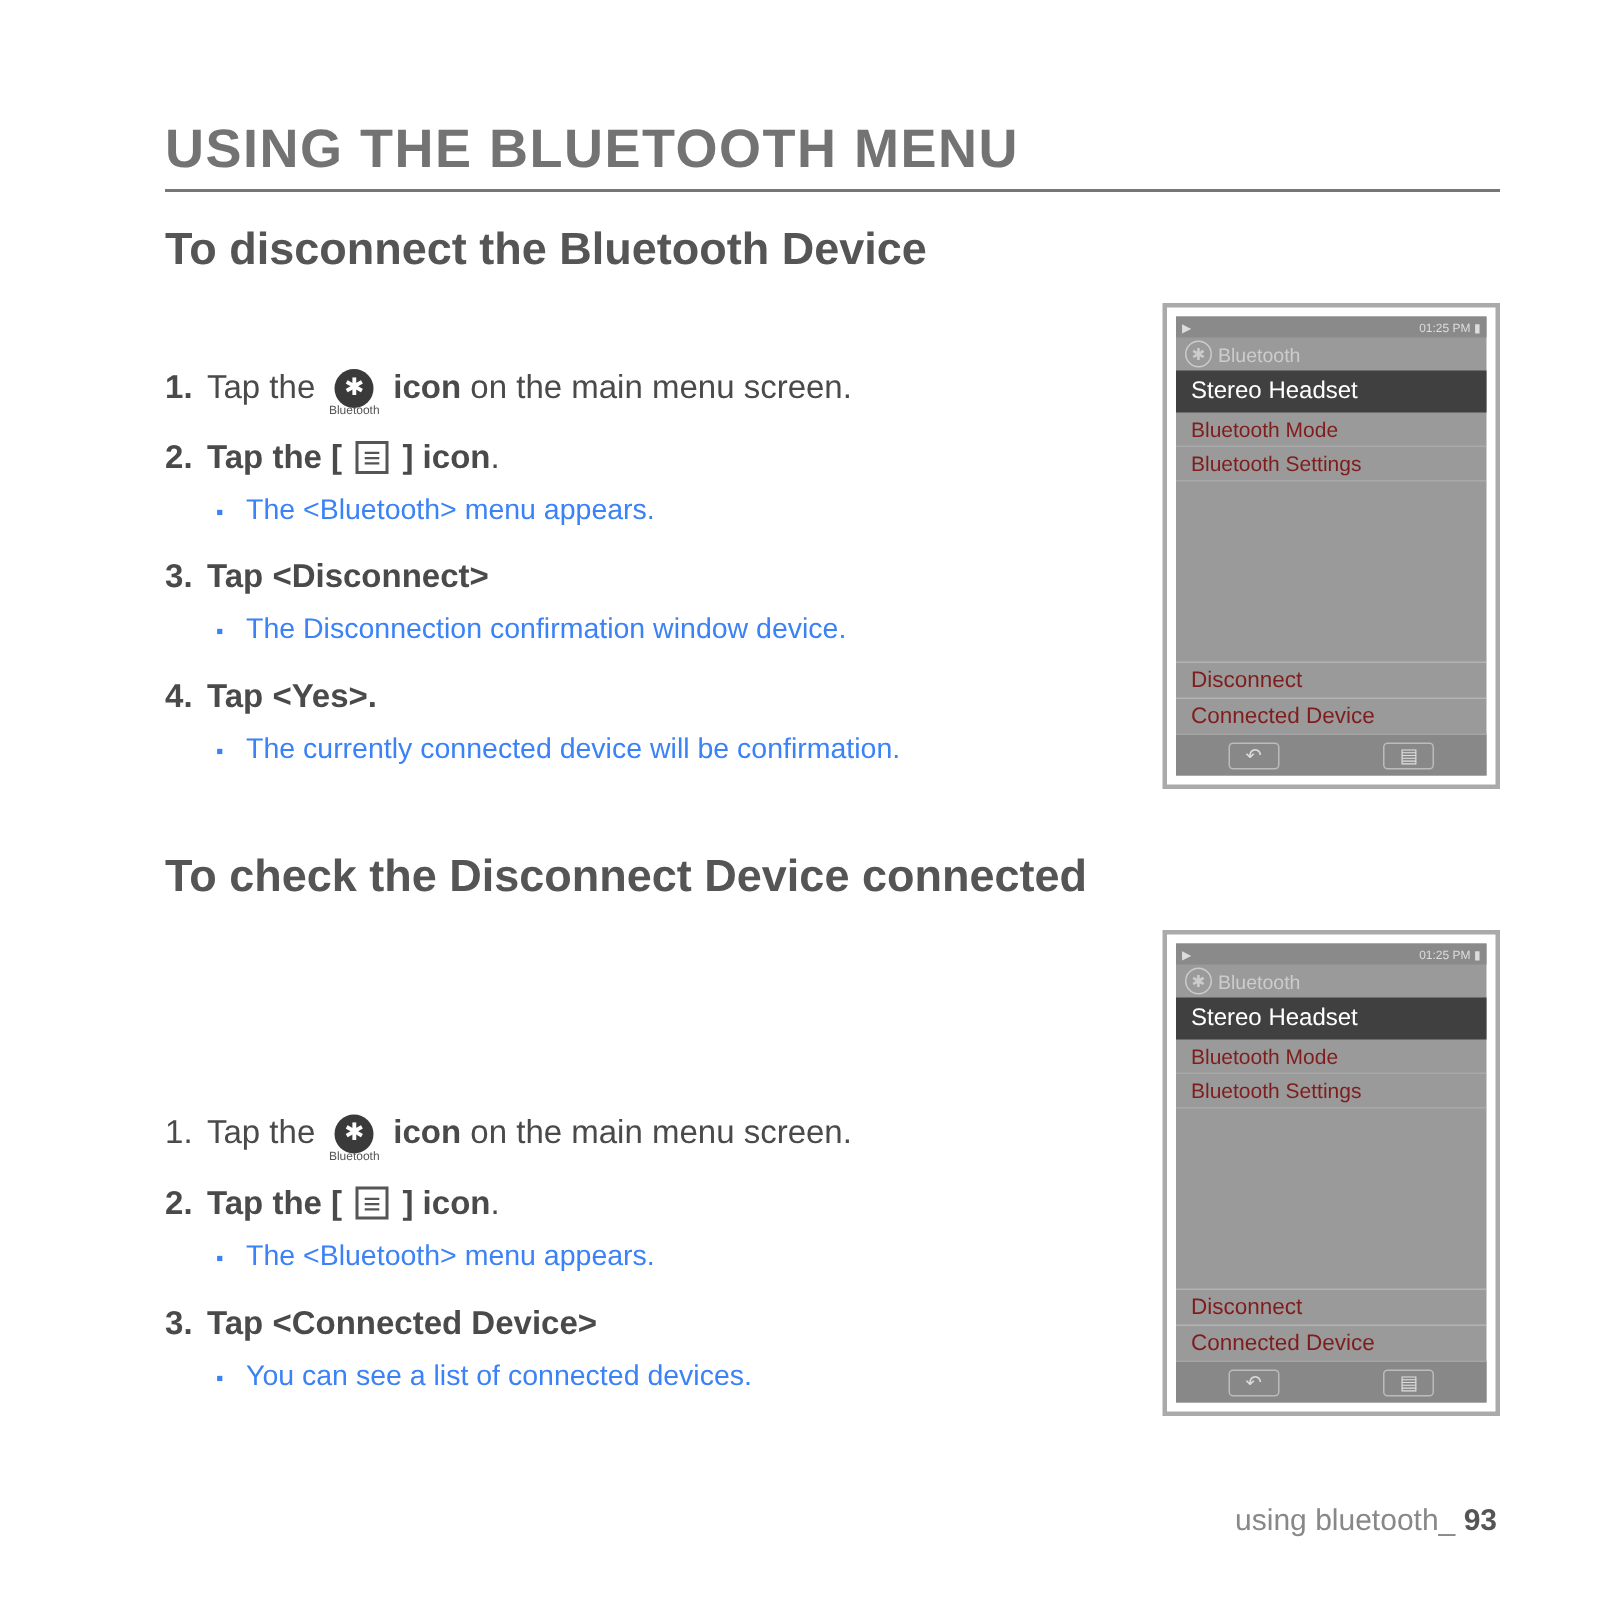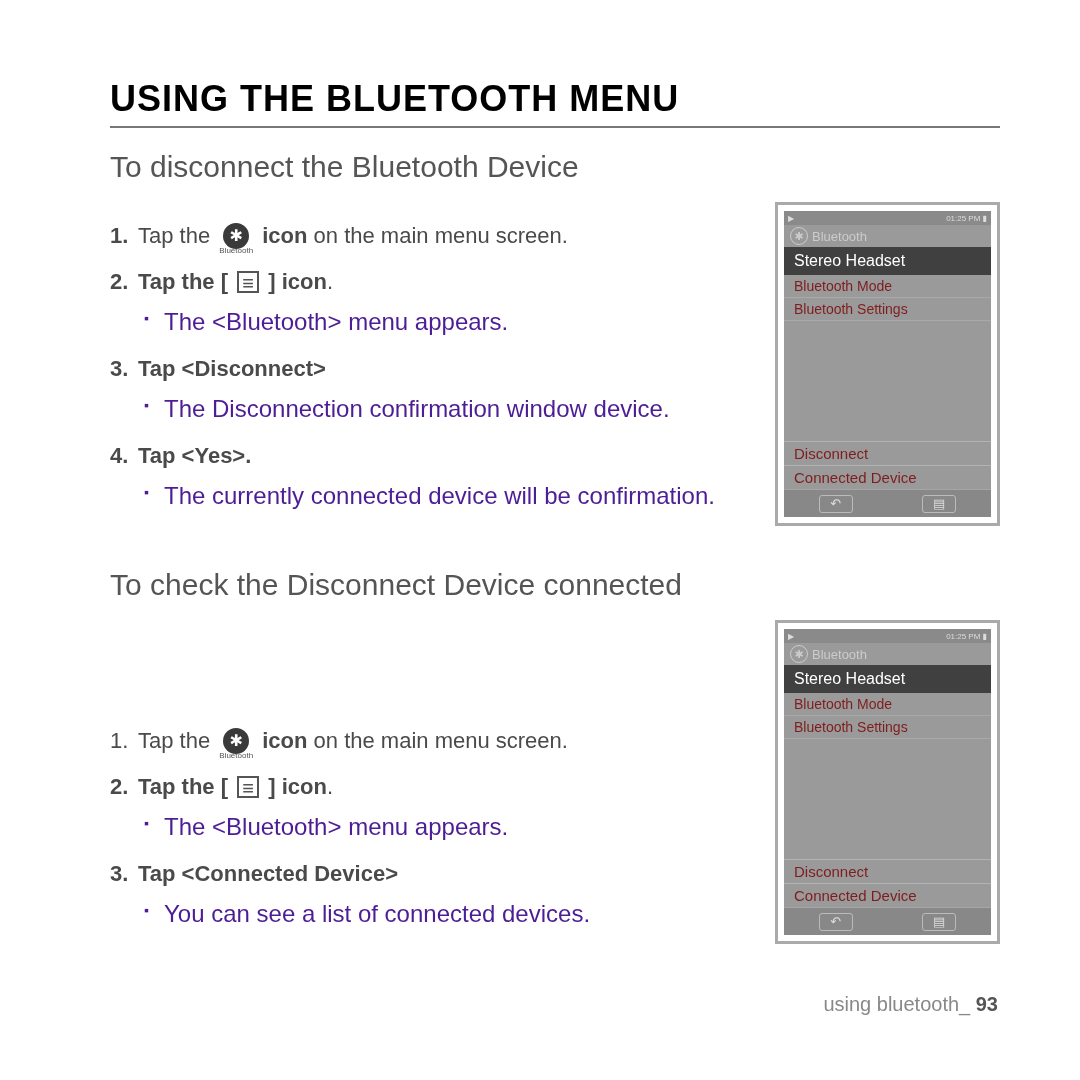--- a/index.html
+++ b/index.html
@@ -11,32 +11,32 @@
     color: #4a4a4a;
     position: relative;
   }
   .page {
     padding: 78px 80px 40px 110px;
   }
   .h1 {
     font-size: 36px;
     font-weight: bold;
     letter-spacing: 1px;
-    color: #000000;
+    color: #737373;
     text-transform: uppercase;
     margin-bottom: 6px;
   }
   .hr {
     height: 2px;
     background: #777;
     margin-bottom: 22px;
   }
   .h2 {
     font-size: 30px;
-    font-weight: normal;
+    font-weight: bold;
     color: #555;
     margin-bottom: 18px;
   }
   .content-row {
     display: flex;
     gap: 18px;
     align-items: flex-end;
     margin-bottom: 42px;
   }
   .steps { flex: 1; }
@@ -59,22 +59,22 @@
     left: 0;
     font-weight: bold;
   }
   ol.steplist > li.nb::before { font-weight: normal; }
   .bold { font-weight: bold; }
   ul.sub {
     list-style: none;
     margin: 6px 0 12px 0;
   }
   ul.sub li {
-    font-size: 24px;
-    color: #4c1d95;
+    font-size: 19px;
+    color: #3b82f6;
     padding-left: 26px;
     position: relative;
     line-height: 1.5;
     margin-bottom: 4px;
   }
   ul.sub li::before {
     content: "▪";
     position: absolute;
     left: 6px;
     font-size: 14px;
@@ -201,21 +201,21 @@
     border-radius: 3px;
     display: inline-flex;
     align-items: center;
     justify-content: center;
     font-size: 13px;
   }
 
   .footer {
     position: absolute;
     right: 82px;
-    bottom: 64px;
+    bottom: 54px;
     font-size: 20px;
     color: #888;
   }
   .footer .pg { font-weight: bold; color: #555; }
 </style>
 </head>
 <body>
 
 <div class="page">
   <div class="h1">USING THE BLUETOOTH MENU</div>

